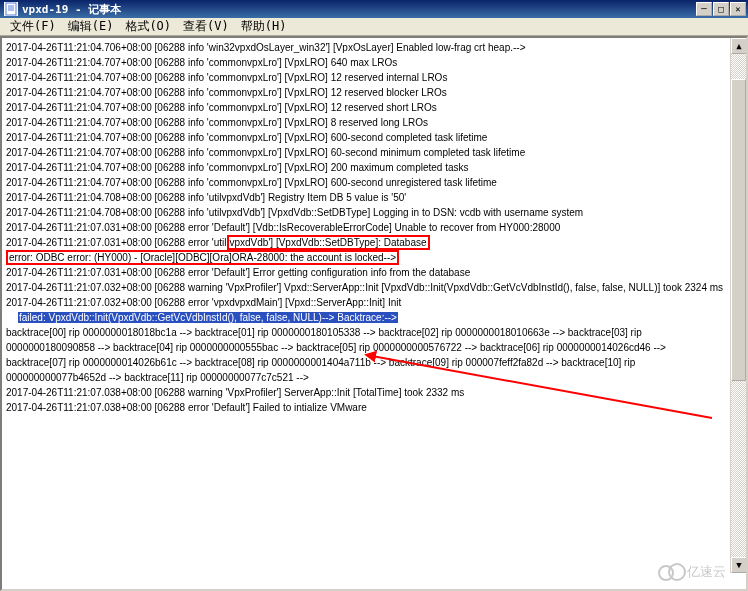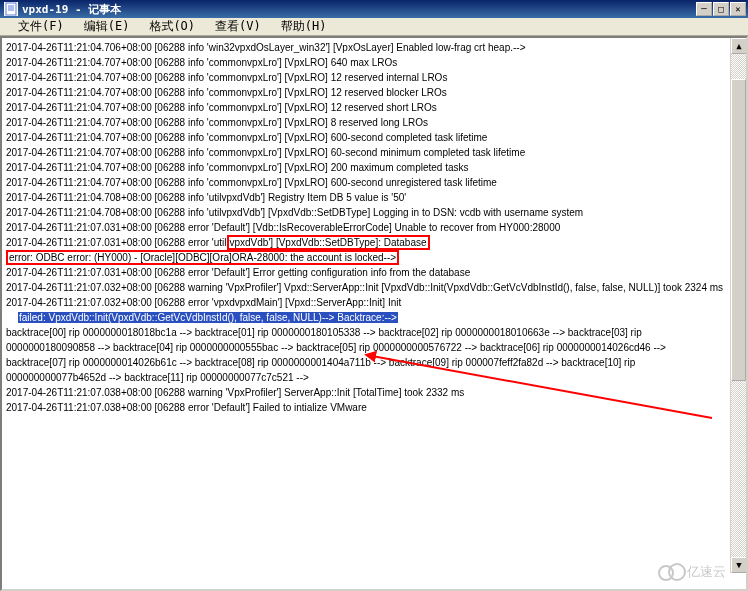--- a/index.html
+++ b/index.html
@@ -46,21 +46,20 @@
       height: 18px;
       display: flex;
       align-items: center;
       padding: 0 4px;
       font-size: 12px;
       border-bottom: 1px solid #aca899;
     }
     .menu-item {
       padding: 1px 6px;
       cursor: pointer;
-      margin-left: 8px;
     }
     .content-wrap {
       position: relative;
       background: #fff;
       border: 2px inset #d4d0c8;
       height: calc(591px - 36px);
       overflow: hidden;
     }
     .content {
       position: absolute;

